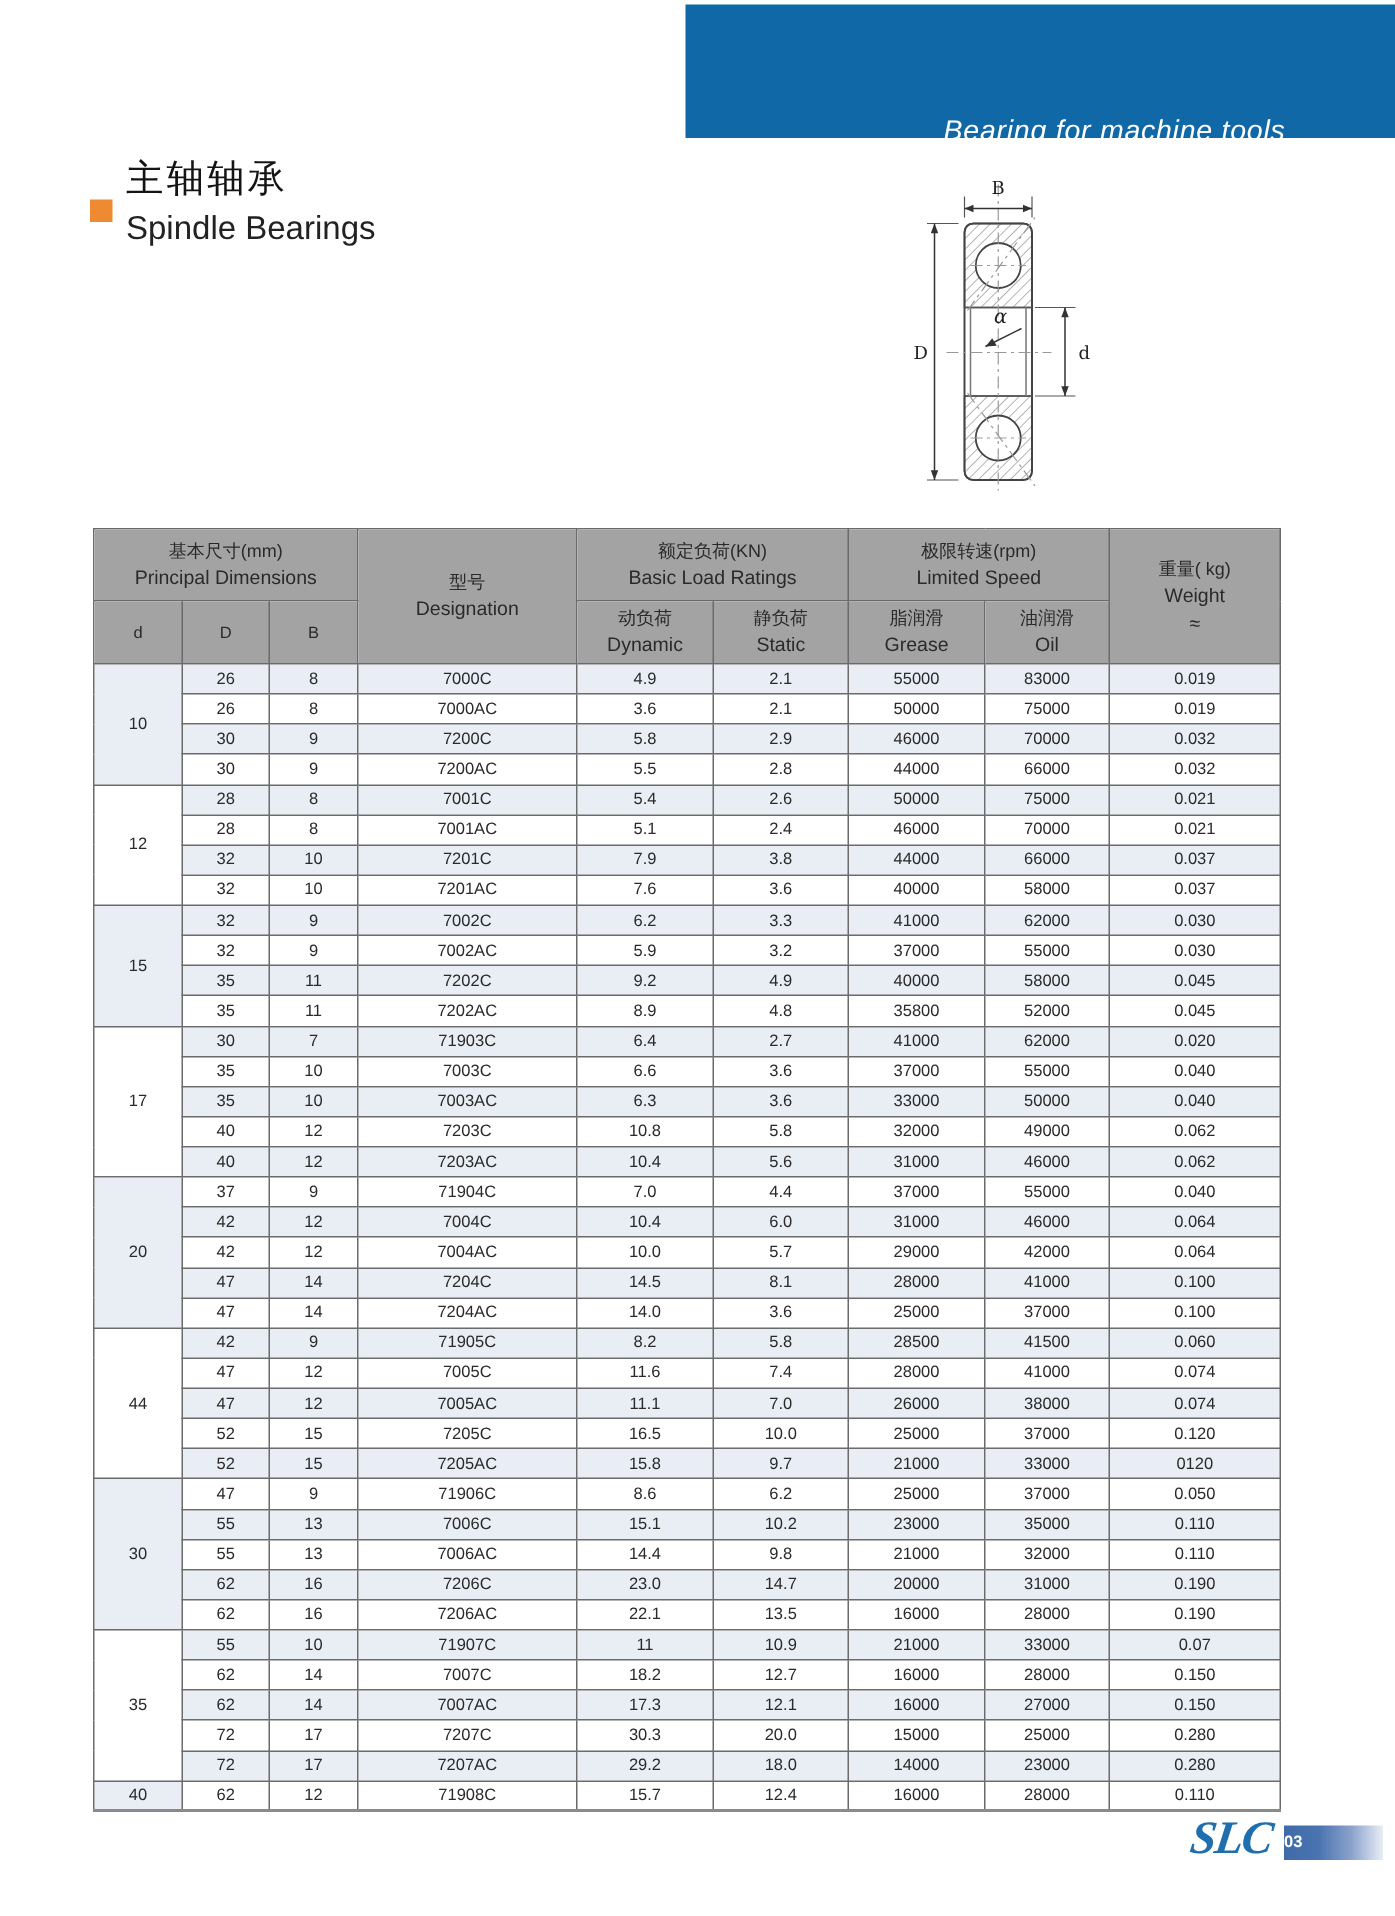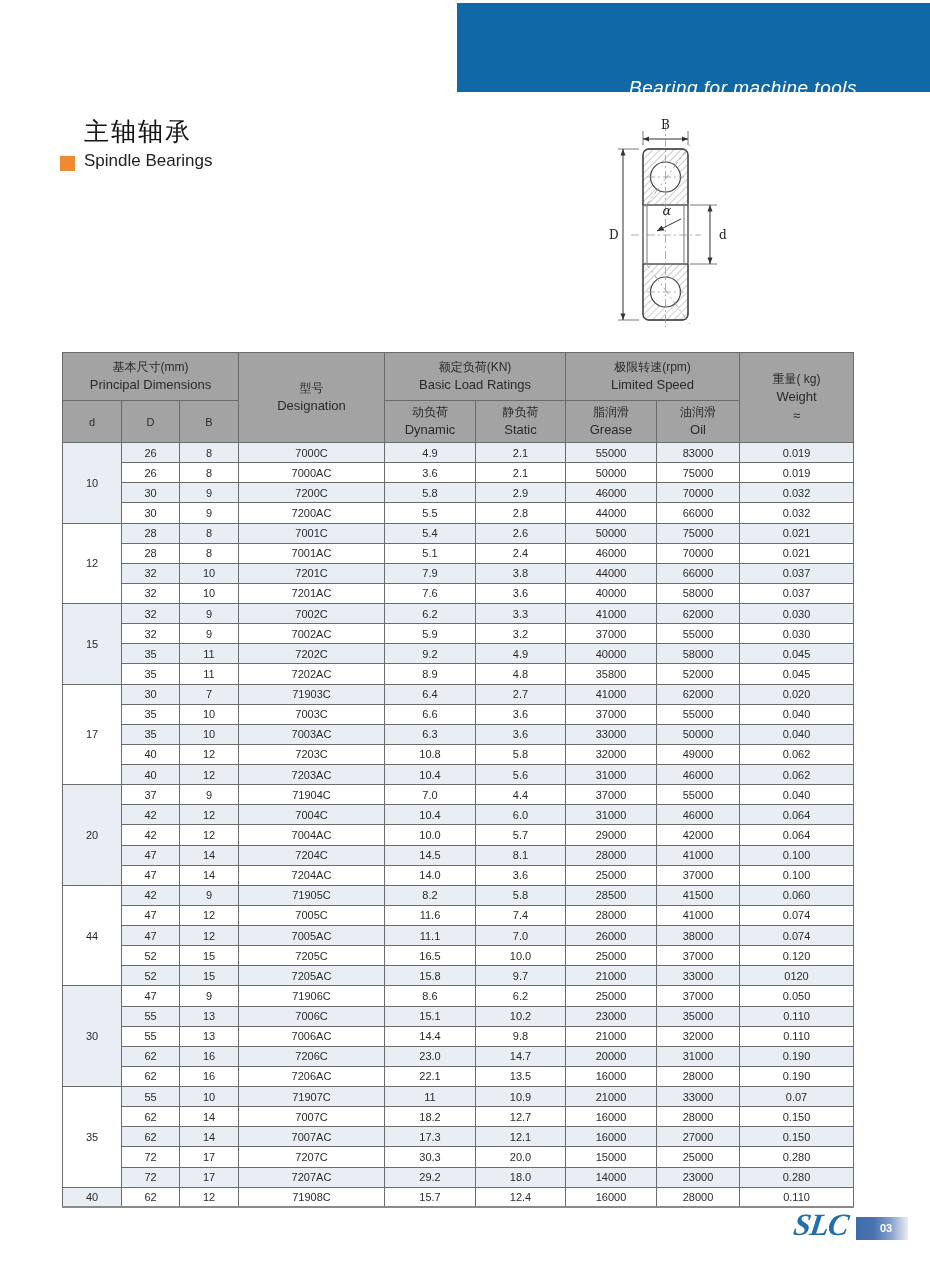--- a/index.html
+++ b/index.html
@@ -12,24 +12,24 @@
     position:absolute;left:457px;top:3px;width:473px;height:89px;
     background:#1168a7;
   }
   .banner-text{
     position:absolute;right:73px;top:44px;color:#ffffff;
     font-style:italic;font-size:19px;font-weight:500;letter-spacing:.5px;
     white-space:nowrap;
     margin-top:30px;
   }
   
-  .section-head{position:absolute;left:60px;top:116px;display:flex;align-items:flex-end;}
+  .section-head{position:absolute;left:60px;top:104px;display:flex;align-items:center;}
   .bullet{width:15px;height:15px;background:#ee8a31;margin-top:11px;margin-right:9px;flex:none;}
   .title-zh{font-size:25px;color:#141414;letter-spacing:2px;line-height:1.2;}
-  .title-en{font-size:17px;color:#222222;margin-top:5px;}
+  .title-en{font-size:22px;color:#222222;margin-top:5px;}
   
   .diagram{position:absolute;left:595px;top:115px;}
   .dim-text{font-family:"DejaVu Serif", serif;font-size:12px;fill:#222;}
   .alpha-text{font-family:"DejaVu Serif", serif;font-style:italic;font-size:13px;fill:#222;}
   
   .btable{
     position:absolute;left:62px;top:352px;width:791px;
     border-collapse:collapse;table-layout:fixed;
     font-size:11px;color:#2a2a2a;
   }
@@ -49,23 +49,23 @@
   .btable td.gcell.gshade{background:#e9edf4;}
   .btable{border:1px solid #4a4a4a;border-bottom:2px solid #8a8a8a;}
   
   .slc-logo{
     position:absolute;left:794px;top:1209px;
     font-family:"Liberation Serif", serif;font-weight:bold;font-style:italic;
     font-size:31px;line-height:1;color:#1f6eae;transform:skewX(-8deg);
     letter-spacing:-1px;
   }
   .page-badge{
-    position:absolute;left:856px;top:1217px;width:52px;height:23px;
+    position:absolute;left:856px;top:1217px;width:66px;height:23px;
     background:linear-gradient(90deg,#3f6baa 0%,#4a74b0 35%,#8aa2cb 68%,#e9eef6 100%);
-    box-sizing:border-box;padding-left:24px;
+    box-sizing:border-box;
     color:#ffffff;font-size:11px;font-weight:bold;line-height:23px;
   }
 </style>
 </head>
 <body>
 
 <div class="banner">
   <span class="banner-text">Bearing for machine tools</span>
 </div>
 

